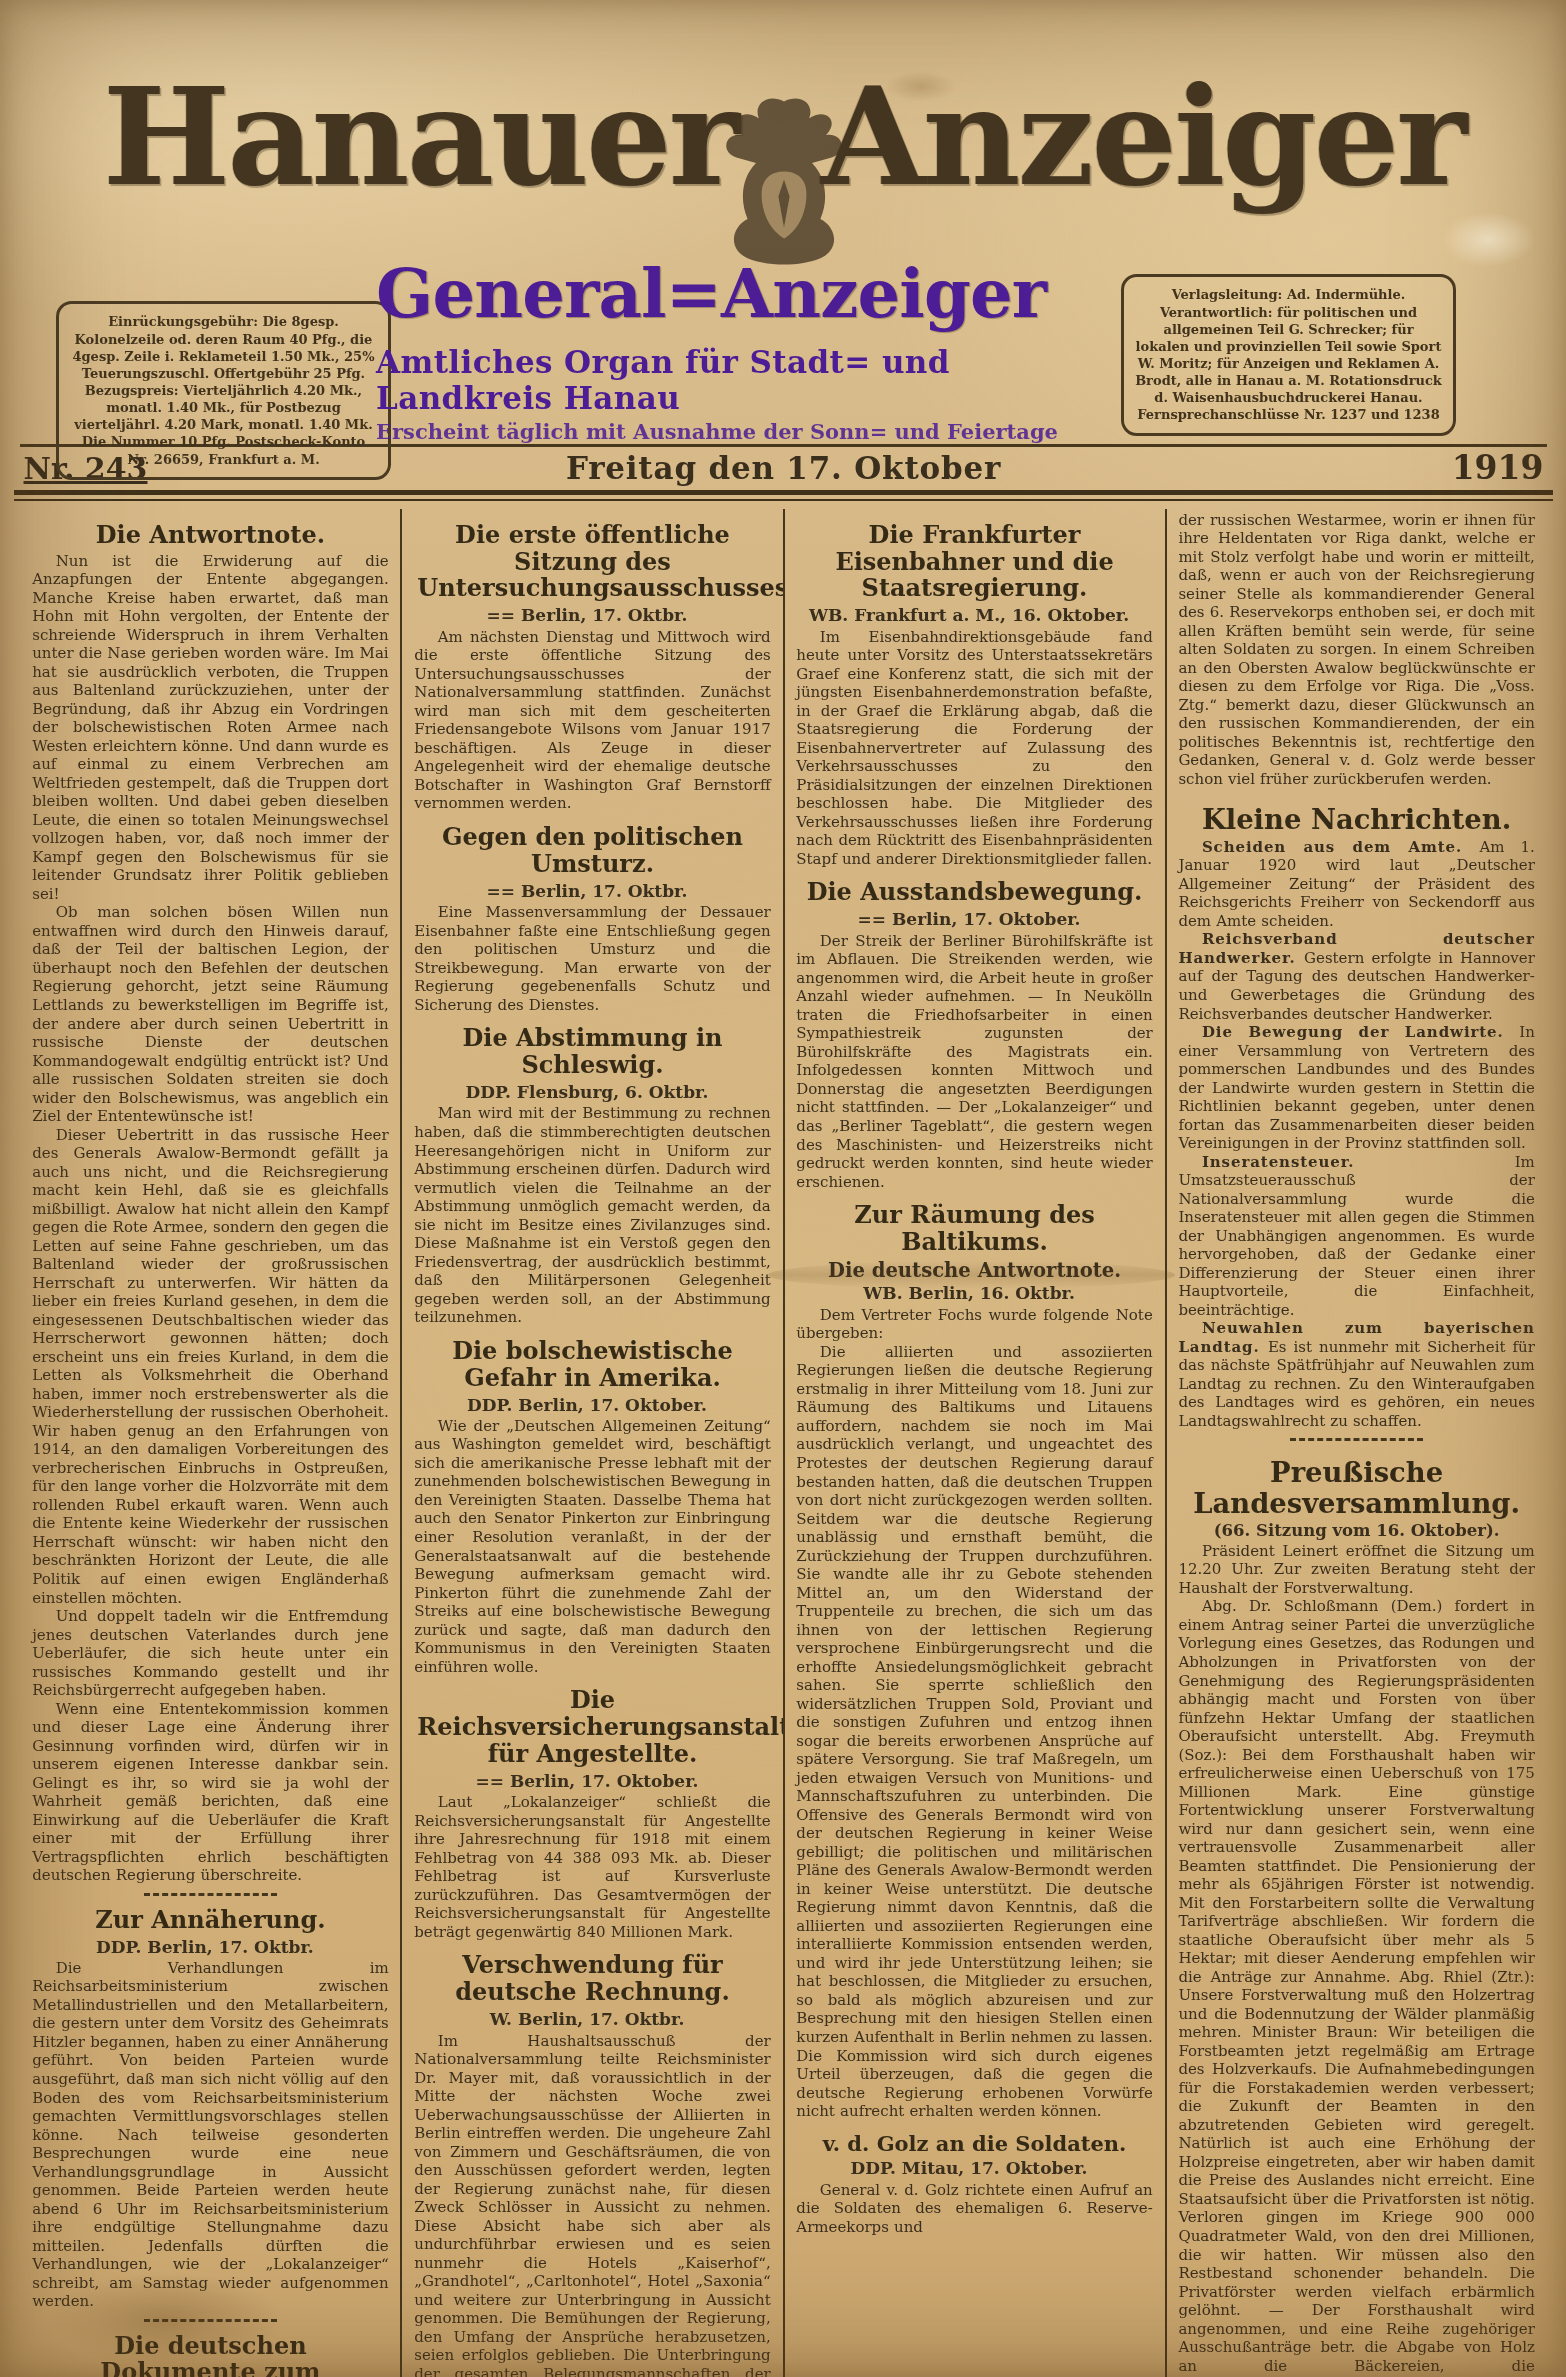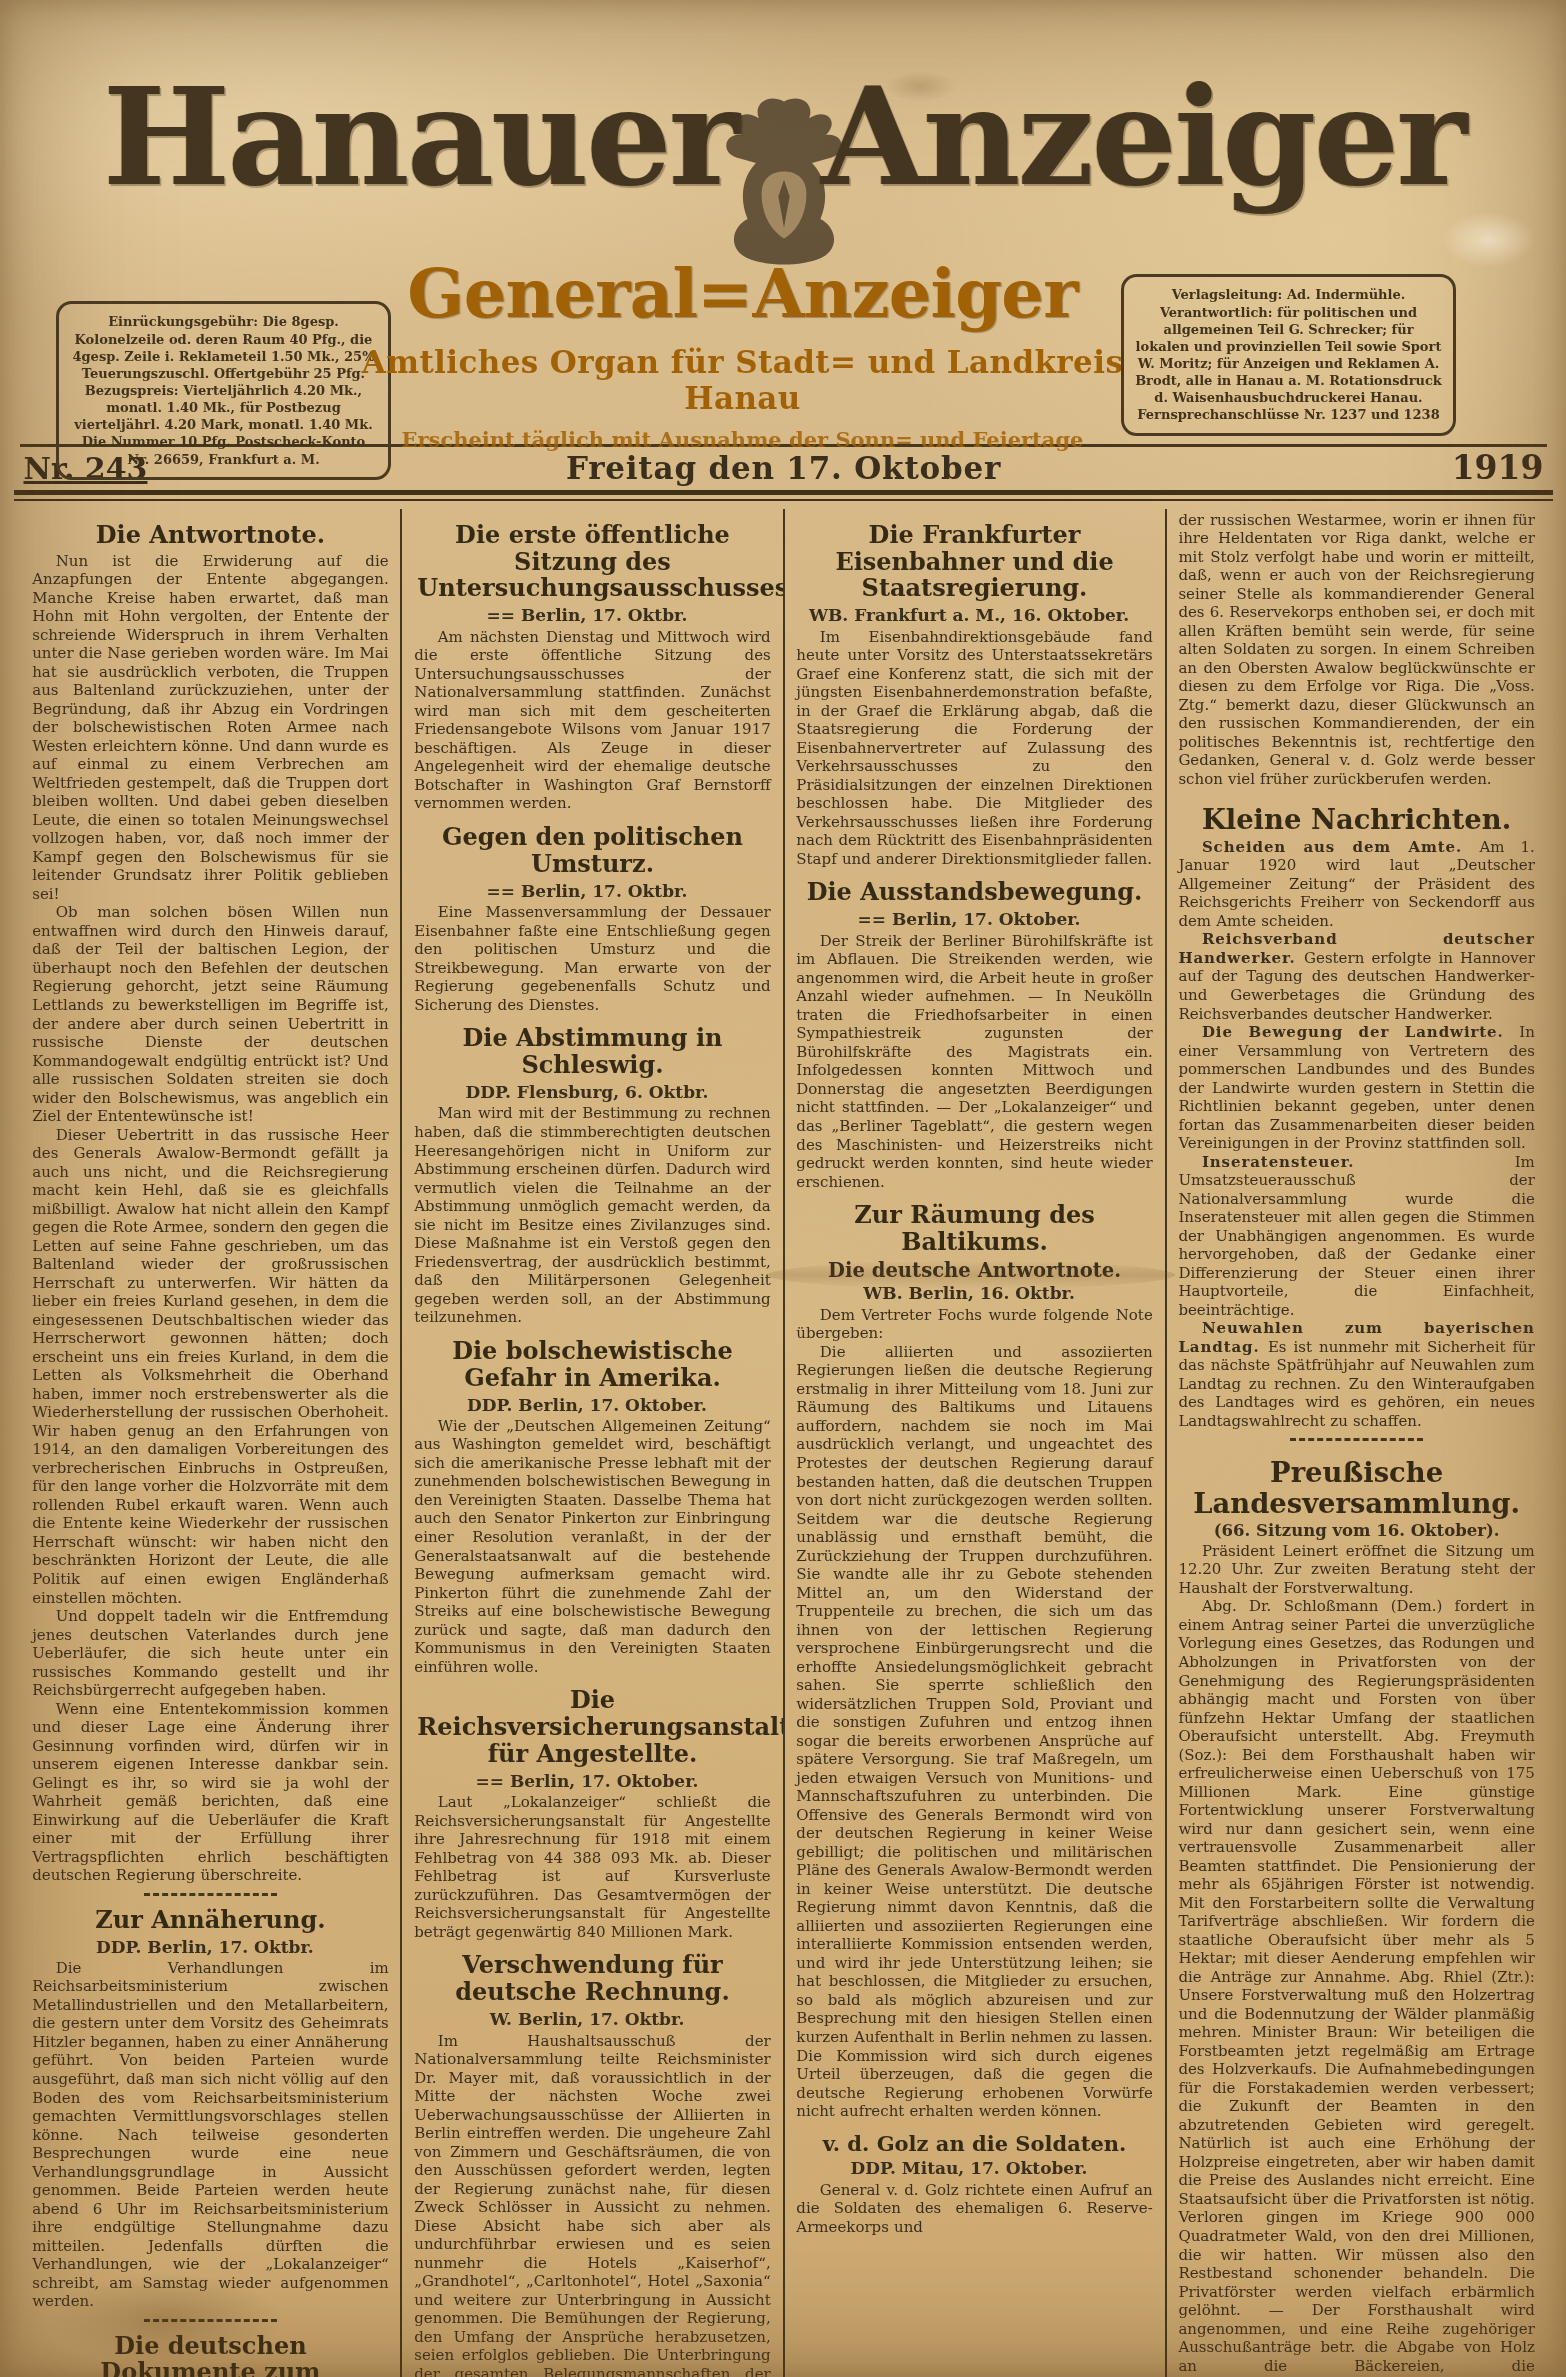--- a/index.html
+++ b/index.html
@@ -26,25 +26,25 @@
   .mast-title{position:absolute;left:0;right:0;top:69px;display:flex;justify-content:center;gap:84px;
     font-size:135px;font-weight:bold;line-height:1;letter-spacing:-3.1px;color:#43351f;
     text-shadow:1.6px 1.6px 0.8px rgba(58,44,22,.35), -0.8px 0 0 rgba(58,44,22,.25);}
   .emblem{position:absolute;left:50%;top:92px;transform:translateX(-50%);width:168px;height:184px;opacity:.88;}
 
   .mast-row{position:relative;height:179px;}
   .infobox{position:absolute;top:41px;width:307px;border:3.1px solid #4a3a22;border-radius:15.7px;
     padding:9.4px 11px;font-size:13px;font-weight:bold;line-height:1.32;text-align:center;color:#41321c;}
   .infobox.left{left:56px;}
   .infobox.right{right:111px;top:14px;}
-  .mast-center{position:absolute;left:357px;right:439px;top:0;text-align:center;color:#a16207;}
+  .mast-center{position:absolute;left:376px;right:439px;top:0;color:#4c1d95;}
   .gen-title{font-size:67px;font-weight:bold;line-height:1;letter-spacing:-0.8px;
     text-shadow:1.2px 1.2px 0.8px rgba(58,44,22,.35);}
   .organ-line{font-size:31px;font-weight:bold;margin-top:17px;letter-spacing:0.4px;}
-  .schedule-line{font-size:21px;margin-top:11px;font-weight:bold;opacity:.85;}
+  .schedule-line{font-size:21px;margin-top:3px;font-weight:bold;opacity:.85;}
 
   .rule-thin{margin:4.7px 20.4px 0;border-top:3.9px solid #46371f;height:0;}
   .issue-row{display:flex;align-items:baseline;margin:1.6px 23.5px;}
   .issue-no{font-size:30px;font-weight:bold;flex:0 0 259px;text-decoration:underline;}
   .issue-date{font-size:31px;font-weight:bold;flex:1;text-align:center;letter-spacing:0.8px;}
   .issue-year{font-size:33px;font-weight:bold;flex:0 0 259px;text-align:right;}
   .rule-heavy{margin:3.1px 14px 0;border-top:5.5px solid #40311a;border-bottom:2.4px solid #40311a;height:3.9px;}
 
   
   .cols{display:flex;align-items:stretch;margin:7.8px 20.4px 0;height:1871px;overflow:hidden;}

